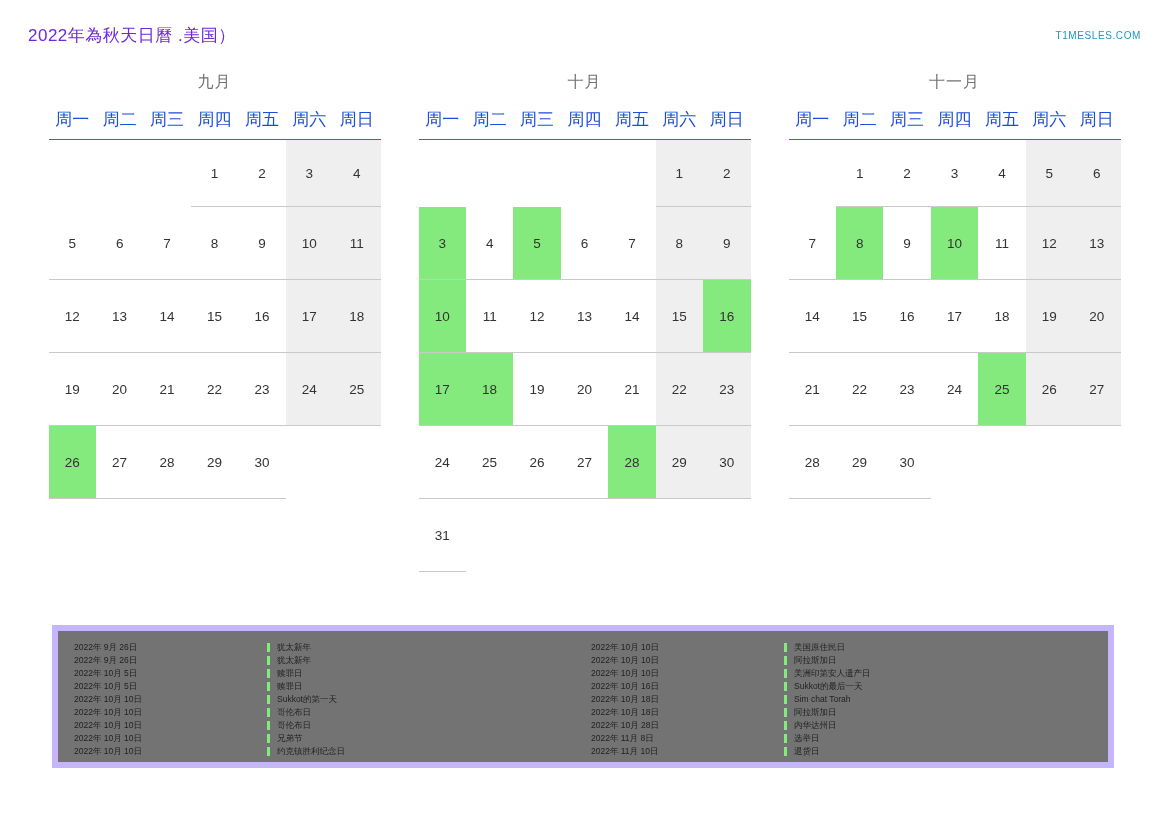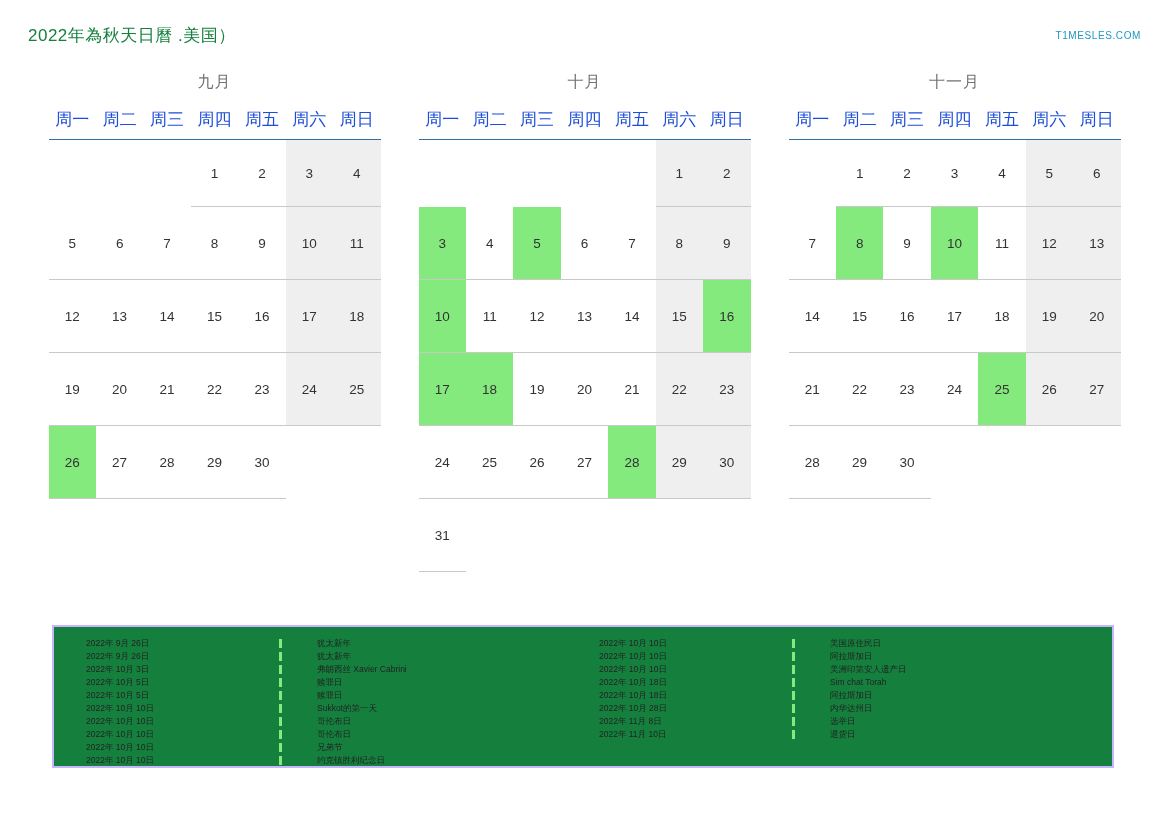--- a/index.html
+++ b/index.html
@@ -22,21 +22,21 @@
     position: absolute;
     top: 18px; left: 0; right: 0;
     height: 34px;
     padding: 0 28px;
     display: flex;
     align-items: center;
     justify-content: space-between;
   }
   .doc-title {
     font-size: 17px;
-    color: #15803d;
+    color: #6d28d9;
     letter-spacing: 0.5px;
     font-weight: 400;
     text-align: center;
   }
   .brand {
     font-size: 10px;
     color: #2196c4;
     letter-spacing: 0.6px;
   }
 
@@ -98,23 +98,23 @@
   td.hol .cell, td.hol { background: #85ea7e; }
   td.hol.weekend { background: #85ea7e; }
 
   
   .legend {
     position: absolute;
     left: 52px;
     top: 625px;
     width: 1062px;
     height: 143px;
-    border: 2px solid #c4b5fd;
-    background: #15803d;
-    padding: 10px 12px 8px 20px;
+    border: 6px solid #c4b5fd;
+    background: #737373;
+    padding: 10px 12px 8px 4px;
     display: flex;
   }
   .legend-col {
     width: 50%;
     display: flex;
     flex-direction: column;
     gap: 0px;
   }
   .legend-row {
     display: flex;
@@ -132,21 +132,20 @@
   .legend-bar {
     width: 3px;
     height: 9px;
     background: #85ea7e;
     margin-right: 7px;
     flex: 0 0 3px;
   }
   .legend-label {
     white-space: nowrap;
     overflow: hidden;
-    margin-left: 28px;
   }
 </style>
 </head>
 <body>
 
 <div class="page">
 
   <div class="header">
     <div class="doc-title">2022年為秋天日曆 .美国）</div>
     <div class="brand">T1MESLES.COM</div>
@@ -541,25 +540,20 @@
           <div class="legend-date">2022年 9月 26日</div>
           <div class="legend-bar"></div>
           <div class="legend-label">犹太新年</div>
         </div>
         <div class="legend-row">
           <div class="legend-date">2022年 9月 26日</div>
           <div class="legend-bar"></div>
           <div class="legend-label">犹太新年</div>
         </div>
         <div class="legend-row">
-          <div class="legend-date">2022年 10月 3日</div>
-          <div class="legend-bar"></div>
-          <div class="legend-label">弗朗西丝 Xavier Cabrini</div>
-        </div>
-        <div class="legend-row">
           <div class="legend-date">2022年 10月 5日</div>
           <div class="legend-bar"></div>
           <div class="legend-label">赎罪日</div>
         </div>
         <div class="legend-row">
           <div class="legend-date">2022年 10月 5日</div>
           <div class="legend-bar"></div>
           <div class="legend-label">赎罪日</div>
         </div>
         <div class="legend-row">
@@ -598,20 +592,25 @@
           <div class="legend-date">2022年 10月 10日</div>
           <div class="legend-bar"></div>
           <div class="legend-label">阿拉斯加日</div>
         </div>
         <div class="legend-row">
           <div class="legend-date">2022年 10月 10日</div>
           <div class="legend-bar"></div>
           <div class="legend-label">美洲印第安人遗产日</div>
         </div>
         <div class="legend-row">
+          <div class="legend-date">2022年 10月 16日</div>
+          <div class="legend-bar"></div>
+          <div class="legend-label">Sukkot的最后一天</div>
+        </div>
+        <div class="legend-row">
           <div class="legend-date">2022年 10月 18日</div>
           <div class="legend-bar"></div>
           <div class="legend-label">Sim chat Torah</div>
         </div>
         <div class="legend-row">
           <div class="legend-date">2022年 10月 18日</div>
           <div class="legend-bar"></div>
           <div class="legend-label">阿拉斯加日</div>
         </div>
         <div class="legend-row">

